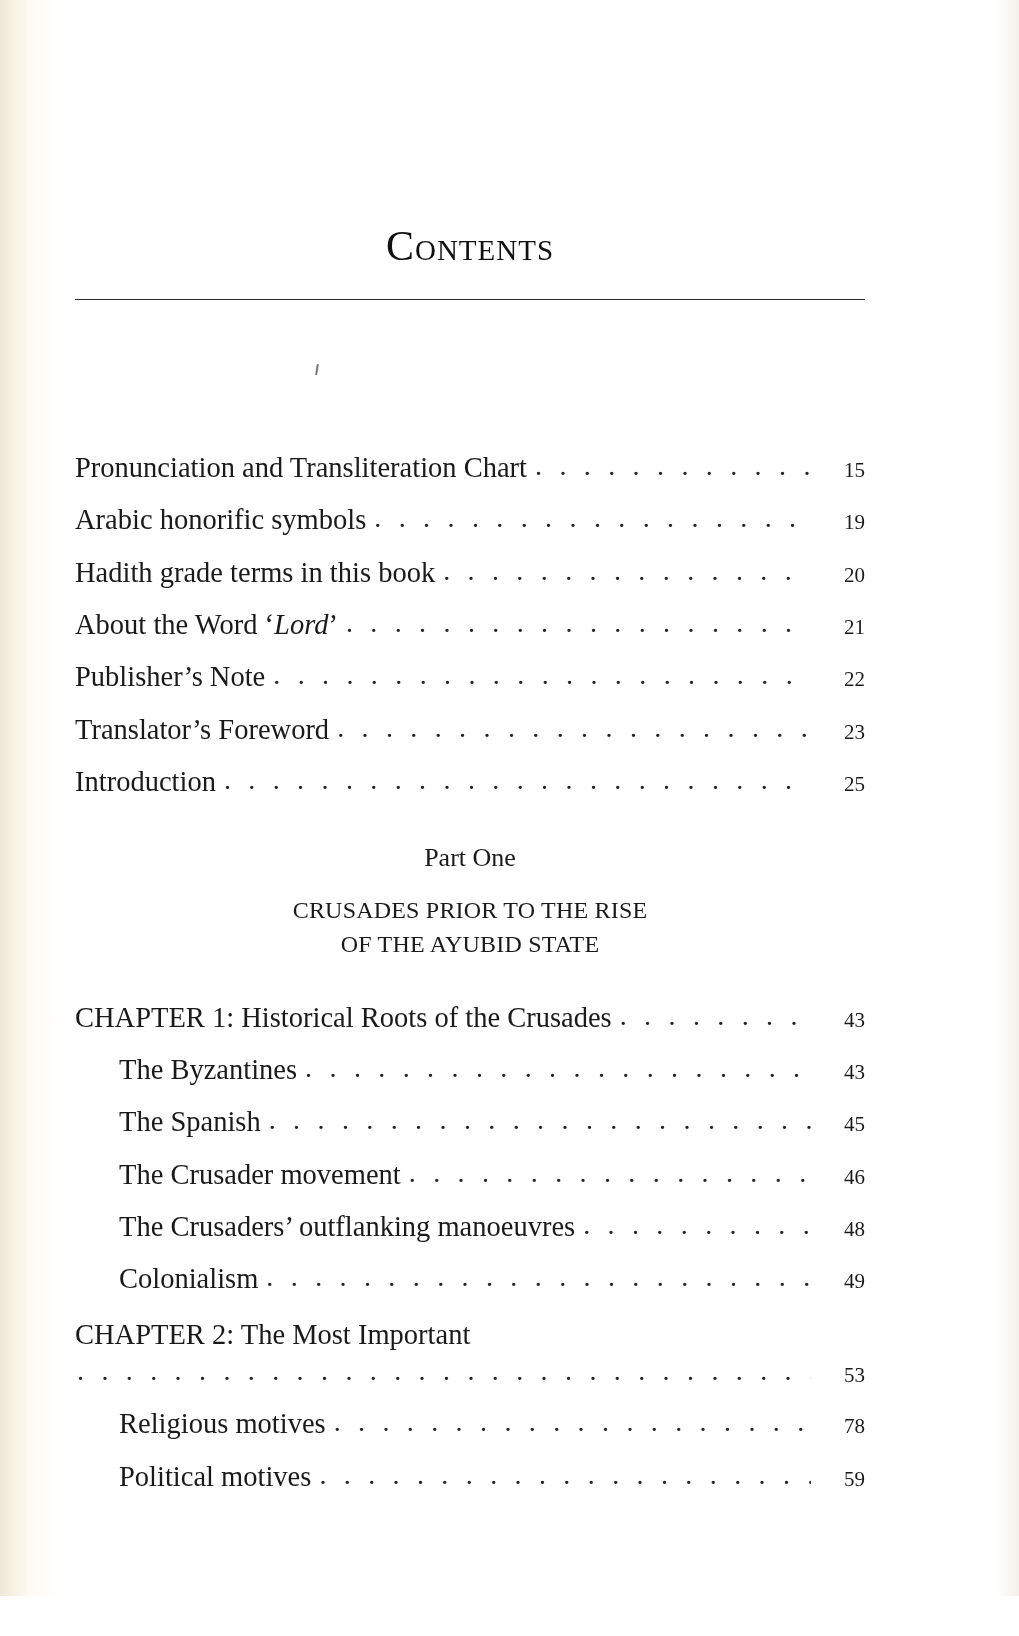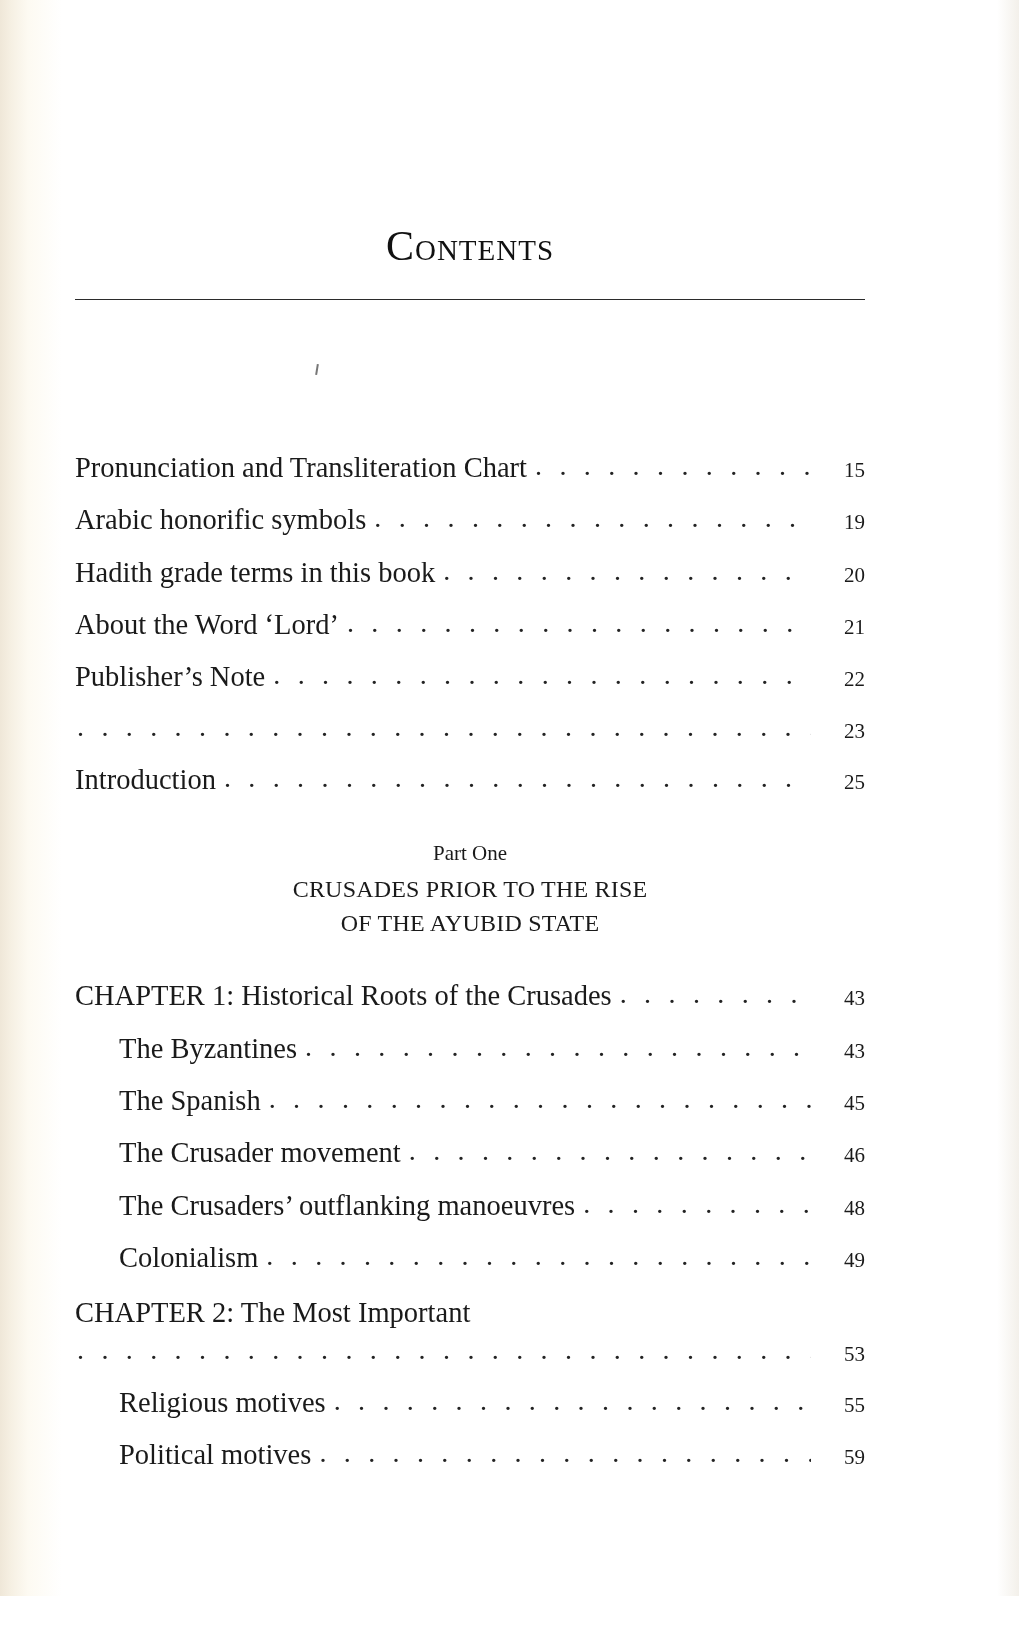--- a/index.html
+++ b/index.html
@@ -103,37 +103,38 @@
   }
   .row.indent .label {
     padding-left: 44px;
   }
   .part-block {
     text-align: center;
     margin-top: 46px;
     margin-bottom: 40px;
   }
   .part-label {
-    font-size: 21px;
-    margin-bottom: 6px;
+    font-size: 26px;
+    margin-bottom: 20px;
   }
   .part-title {
     font-size: 24px;
     line-height: 1.42;
     letter-spacing: 0.2px;
   }
   .chapter-row {
     margin-top: 28px;
   }
   .chapter-two-line {
     font-size: 28.5px;
     line-height: 1.35;
     margin-bottom: 4px;
   }
   .italic {
+    font-style: italic;
   }
 </style>
 </head>
 <body>
 
 <div class="page">
   <div class="page-gutter-left"></div>
   <div class="page-gutter-right"></div>
 
   <div class="content">
@@ -168,20 +169,21 @@
         <span class="page-num">21</span>
       </div>
 
       <div class="row">
         <span class="label">Publisher’s Note</span>
         <span class="leader">. . . . . . . . . . . . . . . . . . . . . . . . . . . . . . . . . . . . . . . . . . . . . . . . .</span>
         <span class="page-num">22</span>
       </div>
 
       <div class="row">
+        <span class="label">Translator’s Foreword</span>
         <span class="leader">. . . . . . . . . . . . . . . . . . . . . . . . . . . . . . . . . . . . . . . . . . . . . . . . .</span>
         <span class="page-num">23</span>
       </div>
 
       <div class="row">
         <span class="label">Introduction</span>
         <span class="leader">. . . . . . . . . . . . . . . . . . . . . . . . . . . . . . . . . . . . . . . . . . . . . . . . .</span>
         <span class="page-num">25</span>
       </div>
 
@@ -240,21 +242,21 @@
       <div class="chapter-two-line">CHAPTER 2: The Most Important</div>
 
       <div class="row">
         <span class="leader">. . . . . . . . . . . . . . . . . . . . . . . . . . . . . . . . . . . . . . . . . . . . . . . . .</span>
         <span class="page-num">53</span>
       </div>
 
       <div class="row indent">
         <span class="label">Religious motives</span>
         <span class="leader">. . . . . . . . . . . . . . . . . . . . . . . . . . . . . . . . . . . . . . . . . . . . . . . . .</span>
-        <span class="page-num">55</span>
+        <span class="page-num">78</span>
       </div>
 
       <div class="row indent">
         <span class="label">Political motives</span>
         <span class="leader">. . . . . . . . . . . . . . . . . . . . . . . . . . . . . . . . . . . . . . . . . . . . . . . . .</span>
         <span class="page-num">59</span>
       </div>
 
     </div>
 

